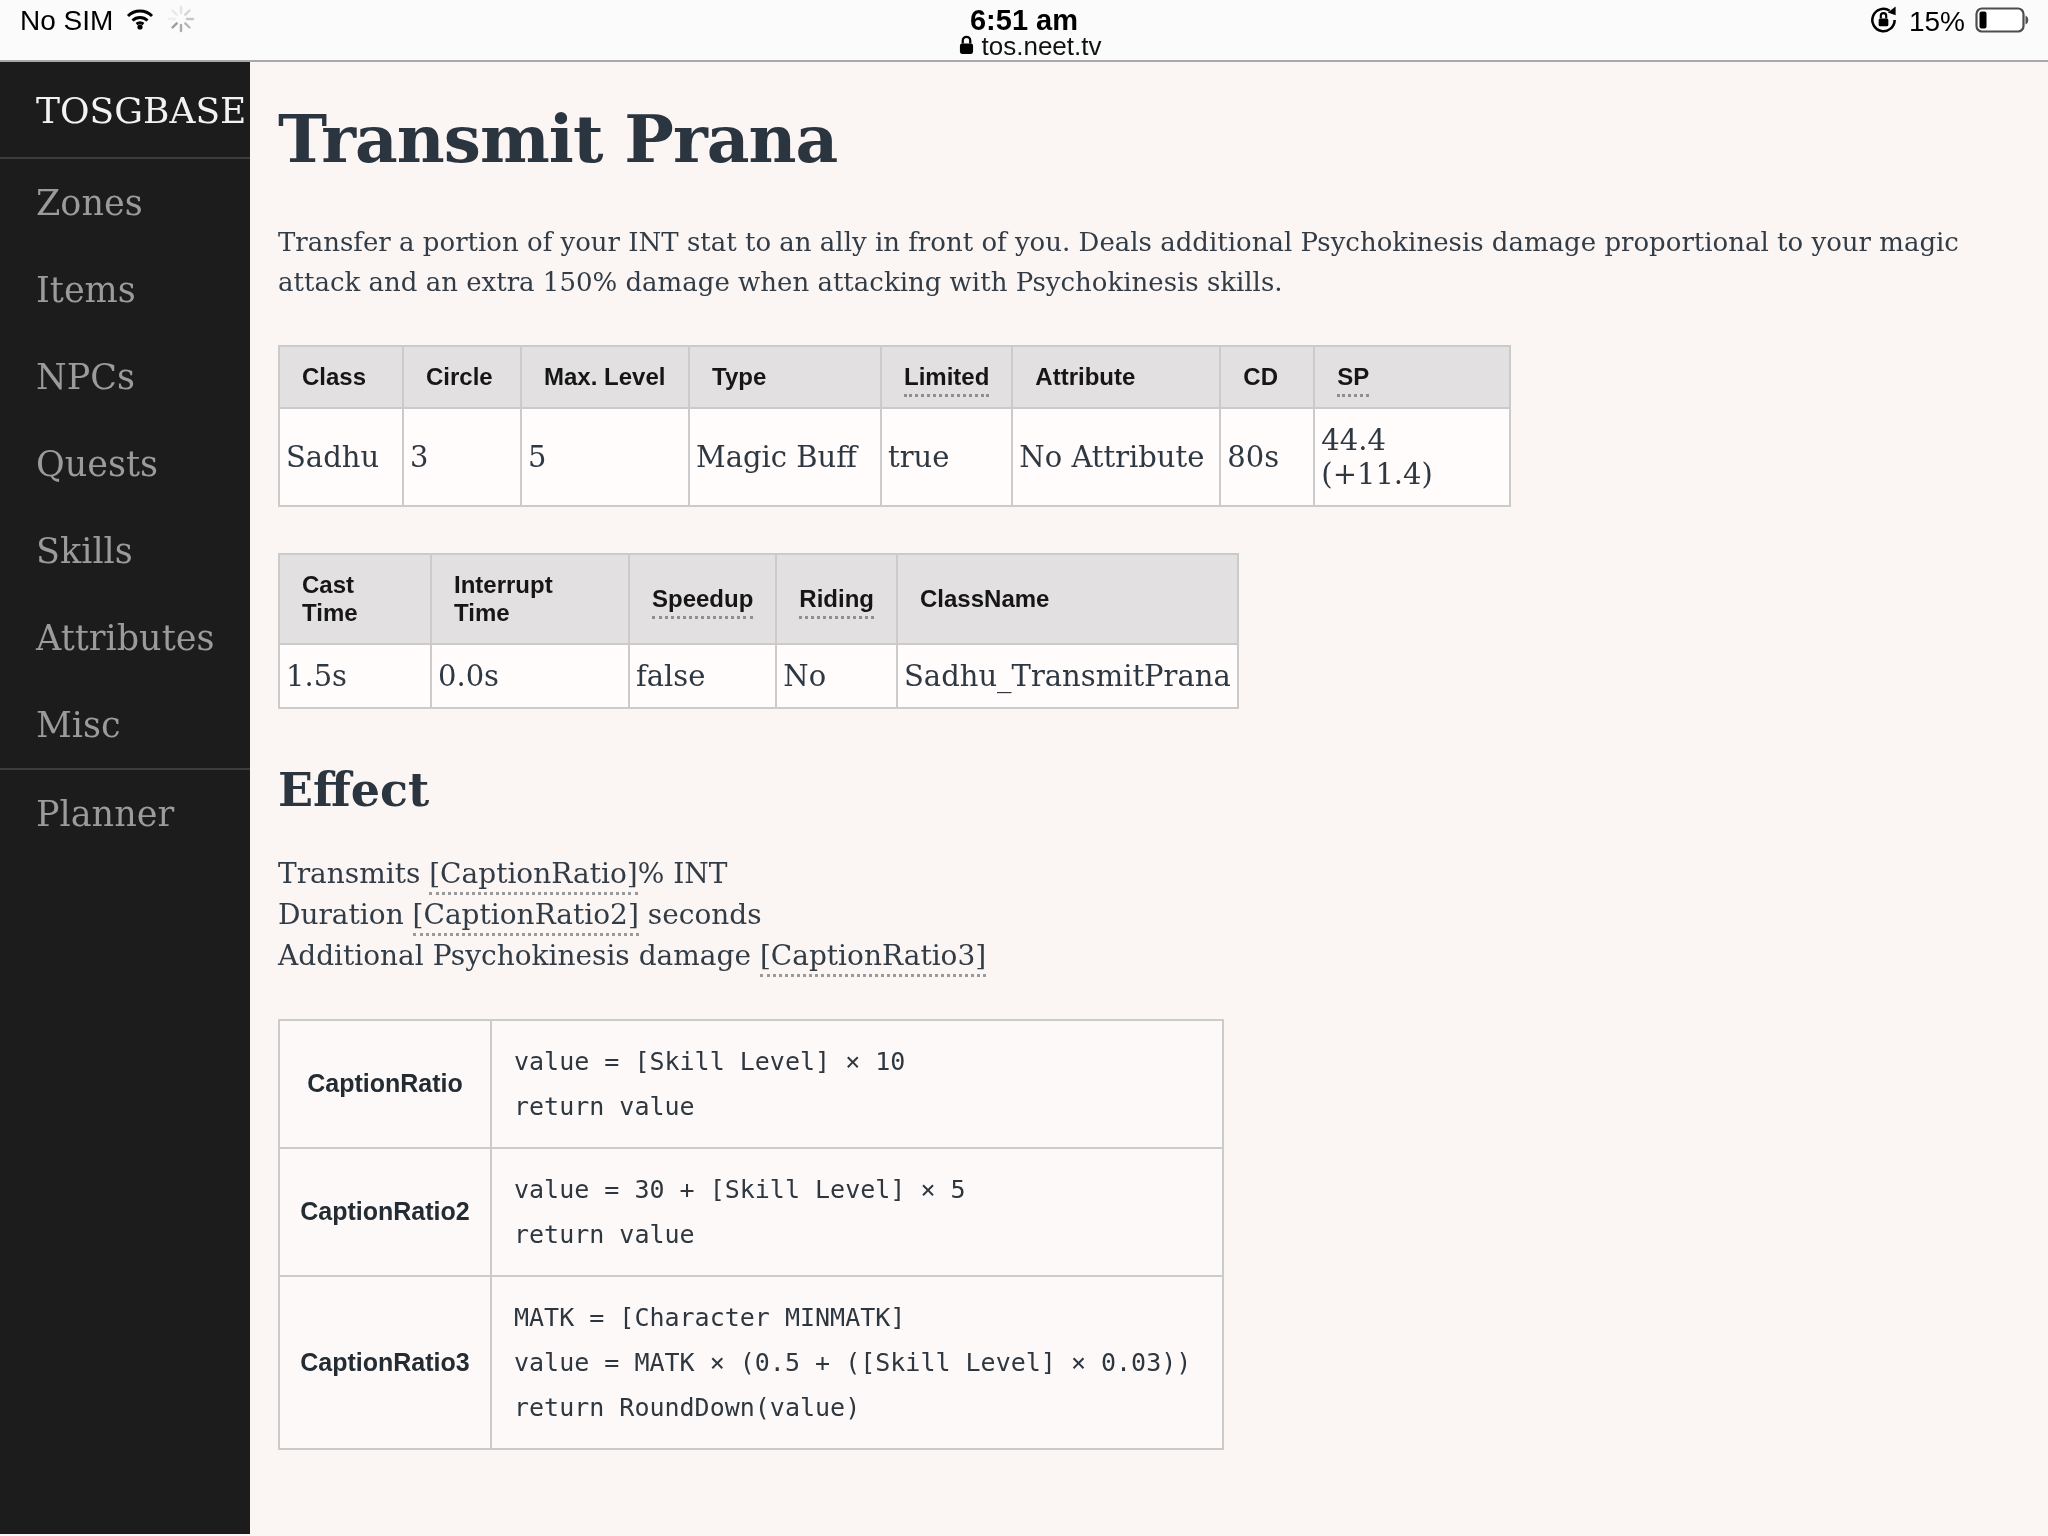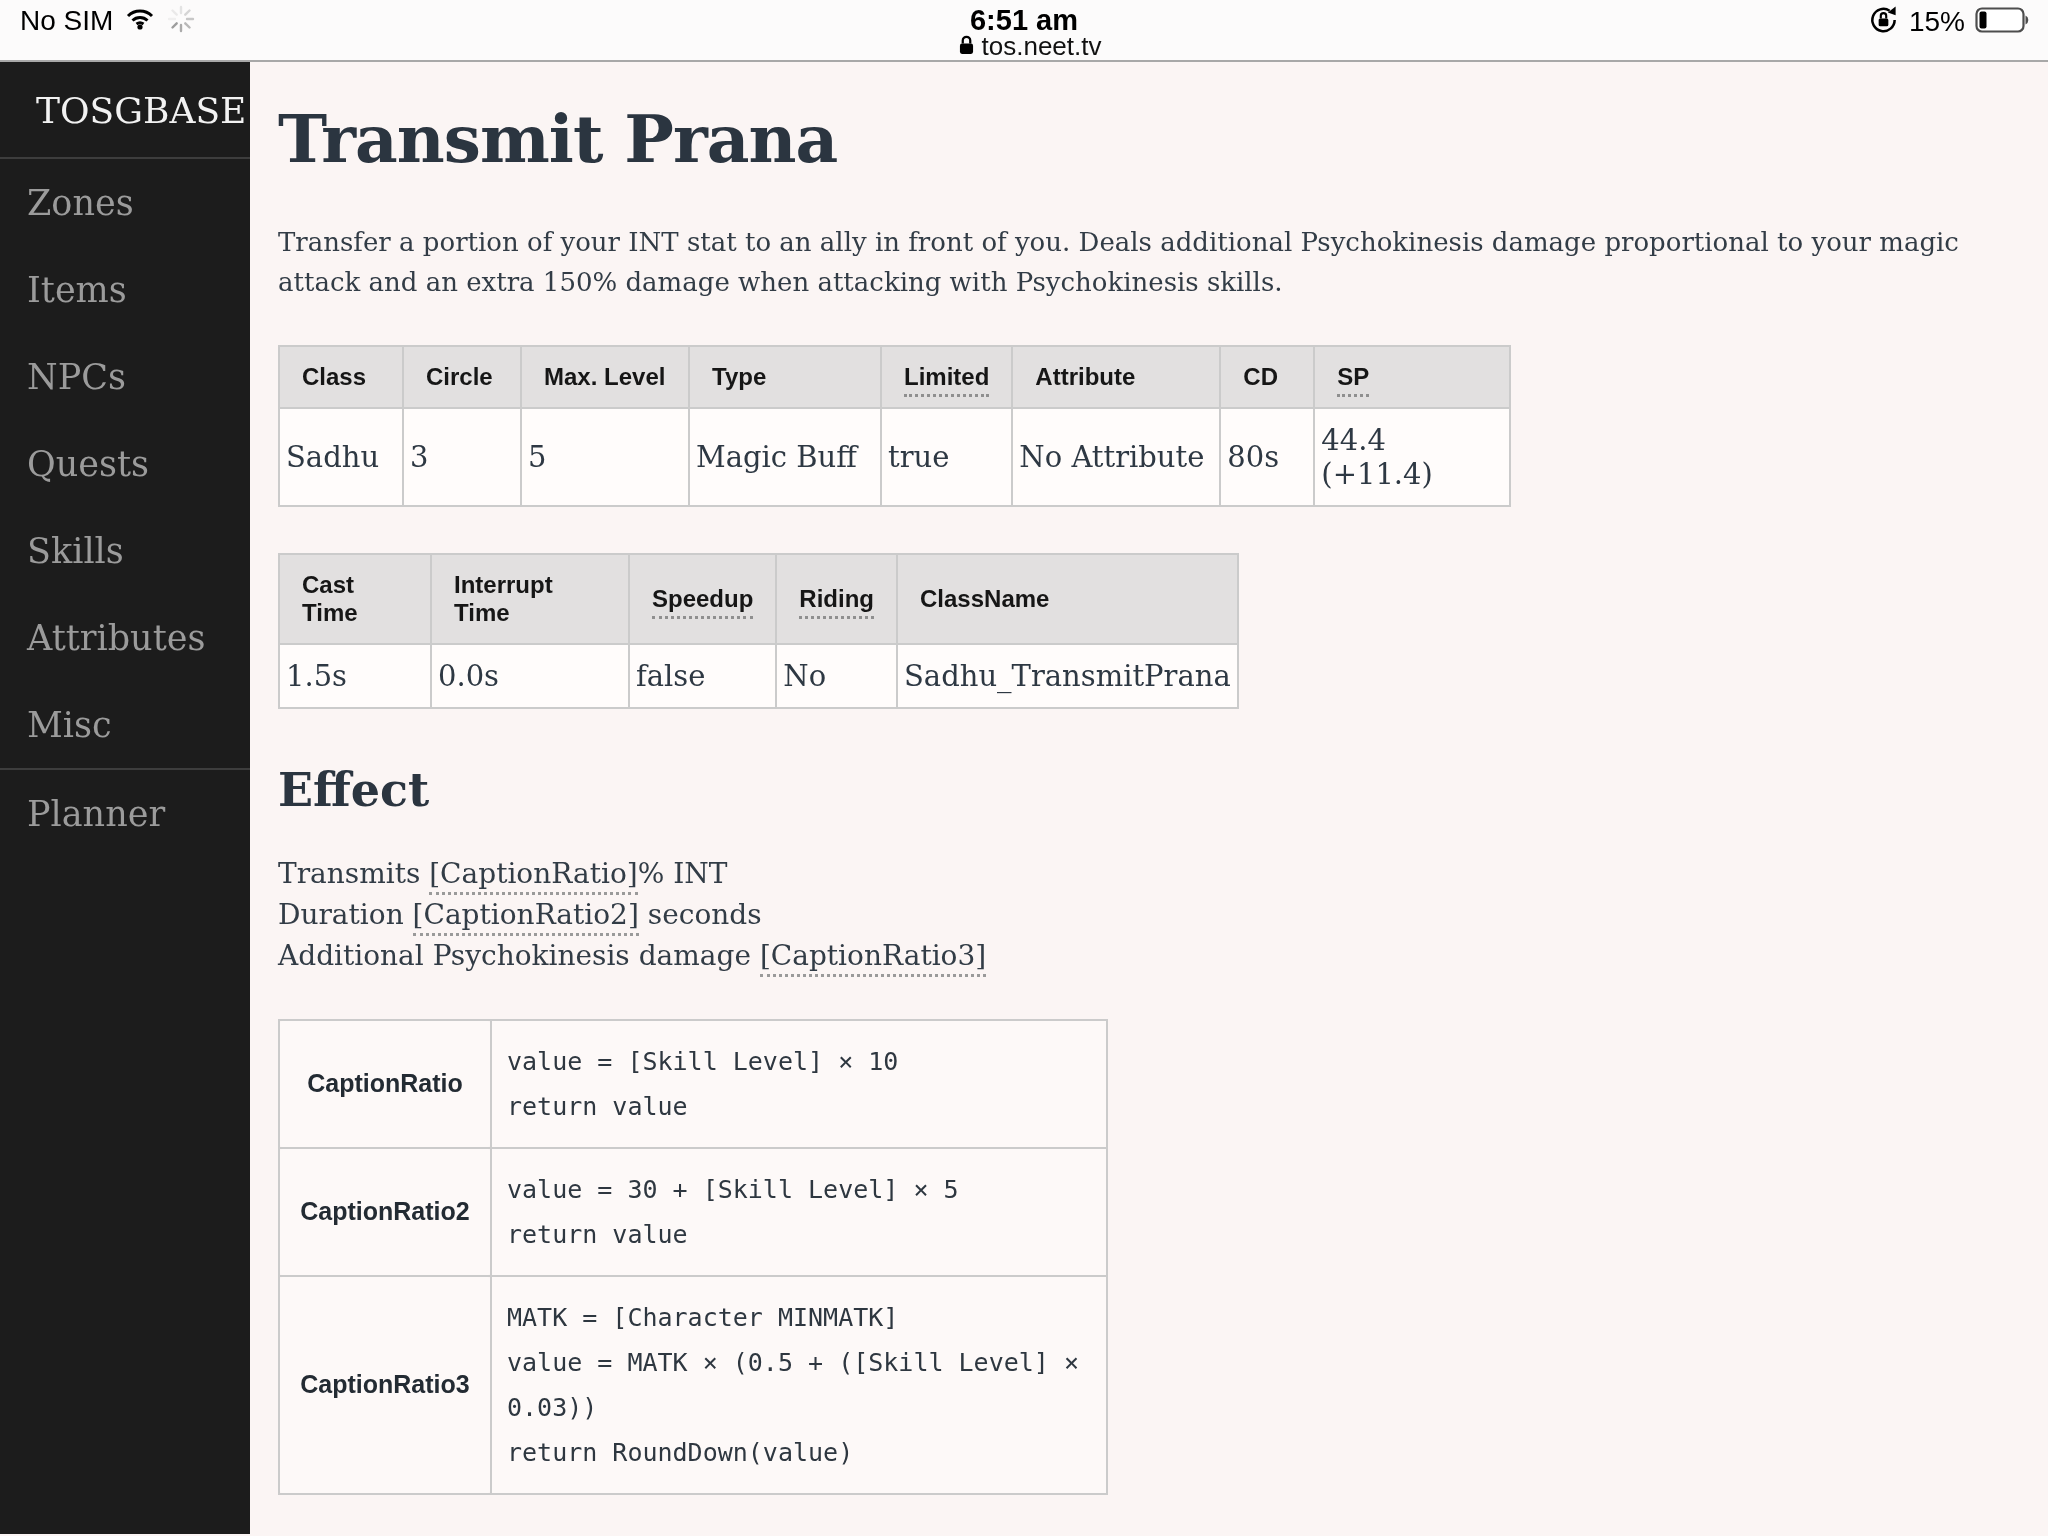--- a/index.html
+++ b/index.html
@@ -14,21 +14,21 @@
   .sb-right { position:absolute; top:5px; right:18px; display:flex; align-items:center; gap:10px; }
   .sb-batt-pct { font-size:28px; color:#000; }
   .url-row { position:absolute; top:31px; left:12px; right:0; display:flex; justify-content:center; align-items:center; gap:8px; }
   .url-text { font-size:26px; color:#111; }
 
   
   .app { display:flex; height:1472px; }
 
   .sidebar { width:250px; background:#1c1c1c; flex:none; }
   .brand { padding:28px 0 26px 36px; font-size:36px; color:#f2f2f2; border-bottom:2px solid #3d3d3d; cursor:pointer; }
-  .nav-item { height:87px; display:flex; align-items:center; padding-left:27px; font-size:35px; color:#9b9b9b; cursor:pointer; }
+  .nav-item { height:87px; display:flex; align-items:center; padding-left:36px; font-size:35px; color:#9b9b9b; cursor:pointer; }
   .side-divider { border-top:2px solid #3d3d3d; }
 
   .main { flex:1; padding:2px 0 0 28px; background:#fbf5f4; }
 
   h1.title { font-size:66px; font-weight:700; color:#2b3540; margin-top:36px; letter-spacing:-1px; }
   p.desc { margin-top:44px; font-size:26px; line-height:1.55; width:1720px; color:#323c46; }
 
   table { border-collapse:collapse; }
   th,td { border:2px solid #cbcbcb; text-align:left; }
   th { background:#e2e0e0; font-family:"Liberation Sans", sans-serif; font-size:24px; font-weight:700; color:#161616; padding:16px 22px; }
@@ -38,21 +38,21 @@
   table.t1 { margin-top:42px; }
   table.t2 { margin-top:46px; }
 
   h2.section { font-size:46px; font-weight:700; color:#2b3540; margin-top:54px; }
   .effect-lines { margin-top:36px; font-size:28px; line-height:1.48; color:#323c46; }
   .cap-token { border-bottom:3px dotted #9a9a9a; padding-bottom:2px; }
 
   table.formulas { margin-top:42px; }
   table.formulas td { background:#fdf9f8; }
   td.f-name { width:212px; text-align:center; font-family:"Liberation Sans", sans-serif; font-weight:700; font-size:25px; color:#232b33;border-radius:6px; }
-  td.f-code { width:616px; padding:18px 15px; }
+  td.f-code { width:732px; padding:18px 22px; }
   .code-line { font-family:"DejaVu Sans Mono", monospace; font-size:25px; line-height:1.8; color:#2e3740; }
 </style>
 </head>
 <body>
 
 <div class="chrome">
   <div class="sb-left">
     <span class="sb-carrier">No SIM</span>
     <span>
       <svg width="30" height="23" viewBox="0 0 30 23">

